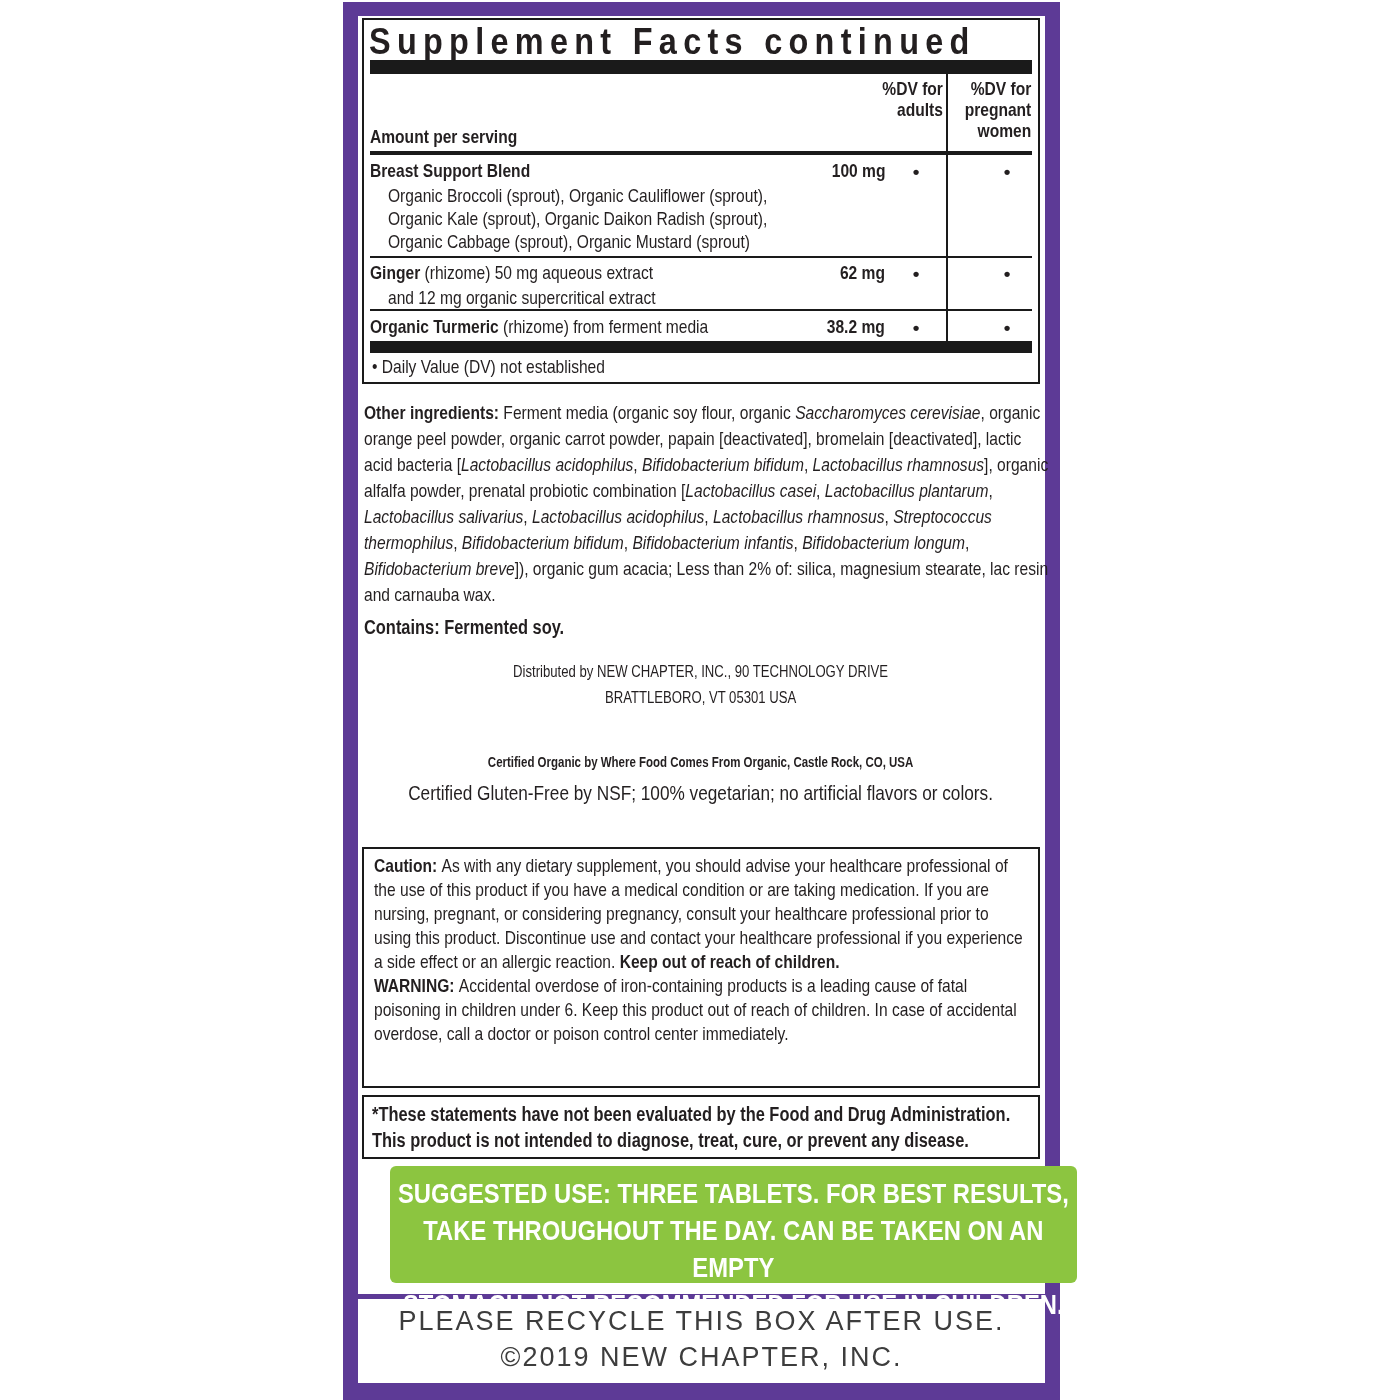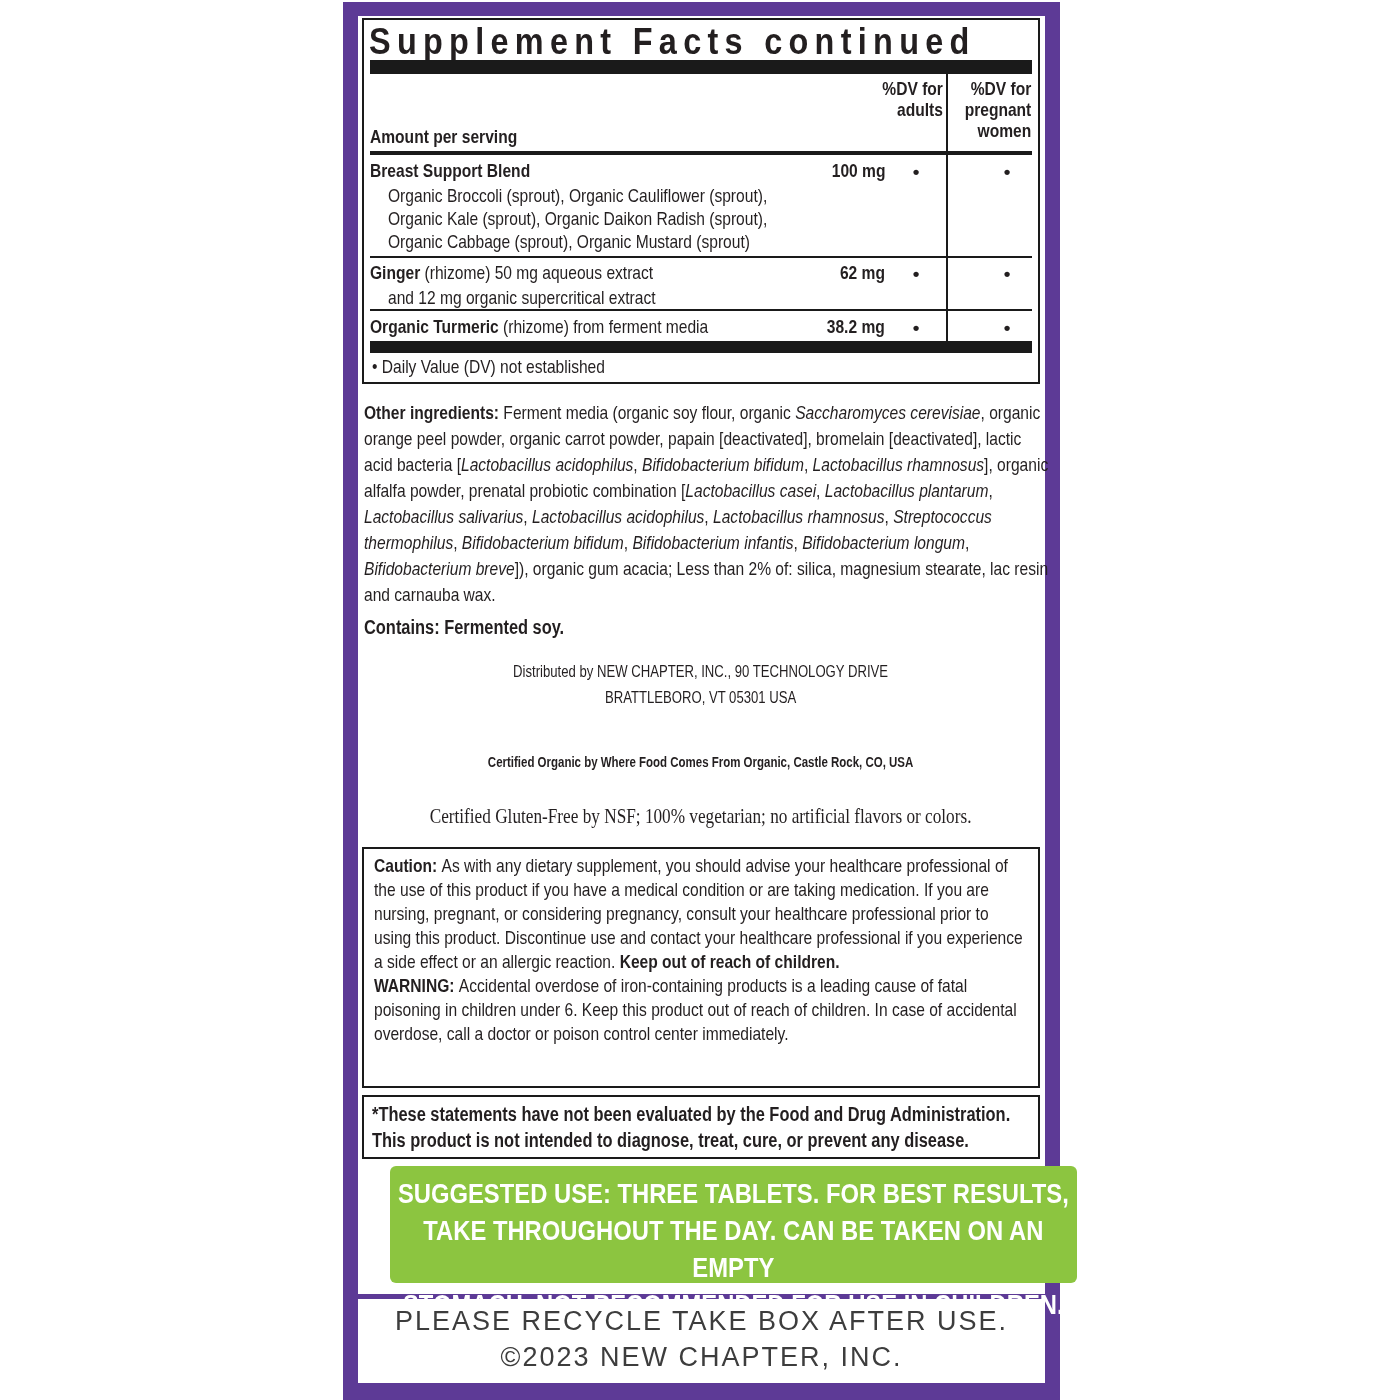--- a/index.html
+++ b/index.html
@@ -37,21 +37,21 @@
   .dv-dot { position:absolute; width:12px; text-align:center; font-size:19px; font-weight:bold; }
   .footnote { position:absolute; left:8px; top:336px; font-size:19px; }
 
   
   .other-ing { position:absolute; left:6px; top:384px; font-size:19px; line-height:26px; }
   .contains { position:absolute; left:6px; top:600px; font-size:20px; font-weight:bold; }
 
   .dist-line { position:absolute; left:4px; width:678px; font-size:16px; line-height:24px; }
   .d1 { top:644px; } .d2 { top:670px; } .d3 { top:698px; font-weight:bold; }
   .c1 { top:734px; font-weight:bold; font-size:14px; }
-  .c2 { top:788px; font-size:21px;font-family:Liberation Serif, serif; }
+  .c2 { top:765px; font-size:21px; }
 
   .caution-box { position:absolute; left:4px; top:831px; width:678px; height:241px; border:2px solid #1a1a1a; padding:5px 10px; }
   .caution-text { font-size:19px; line-height:24px; white-space:pre-line; }
 
   .fda-box { position:absolute; left:4px; top:1079px; width:678px; height:64px; border:2px solid #1a1a1a; padding:4px 8px; }
   .fda-text { font-size:20px; line-height:26px; font-weight:bold; white-space:pre-line; }
 
   .green-box { position:absolute; left:0px; top:1150px; width:687px; height:117px; background:#8cc540; border-radius:6px; padding-top:9px;margin-left:32px; }
   .green-text { font-size:28px; line-height:37px; font-weight:bold; color:#ffffff; white-space:pre-line; text-align:center; transform:scaleX(.85); transform-origin:50% 0; width:118%; margin-left:-9%; }
 
@@ -132,18 +132,18 @@
       </div>
 
       <div class="green-box">
         <div class="green-text"><span class="b">SUGGESTED USE: </span><span>THREE TABLETS. FOR BEST RESULTS,
 TAKE THROUGHOUT THE DAY. CAN BE TAKEN ON AN EMPTY
 STOMACH. NOT RECOMMENDED FOR USE IN CHILDREN.</span></div>
       </div>
     </div>
 
     <div class="inner-footer">
-      <div class="foot-line f1">PLEASE RECYCLE TAKE BOX AFTER USE.</div>
-      <div class="foot-line f2">©2023 NEW CHAPTER, INC.</div>
+      <div class="foot-line f1">PLEASE RECYCLE THIS BOX AFTER USE.</div>
+      <div class="foot-line f2">©2019 NEW CHAPTER, INC.</div>
     </div>
 
   </div>
 </div>
 
 </body></html>

